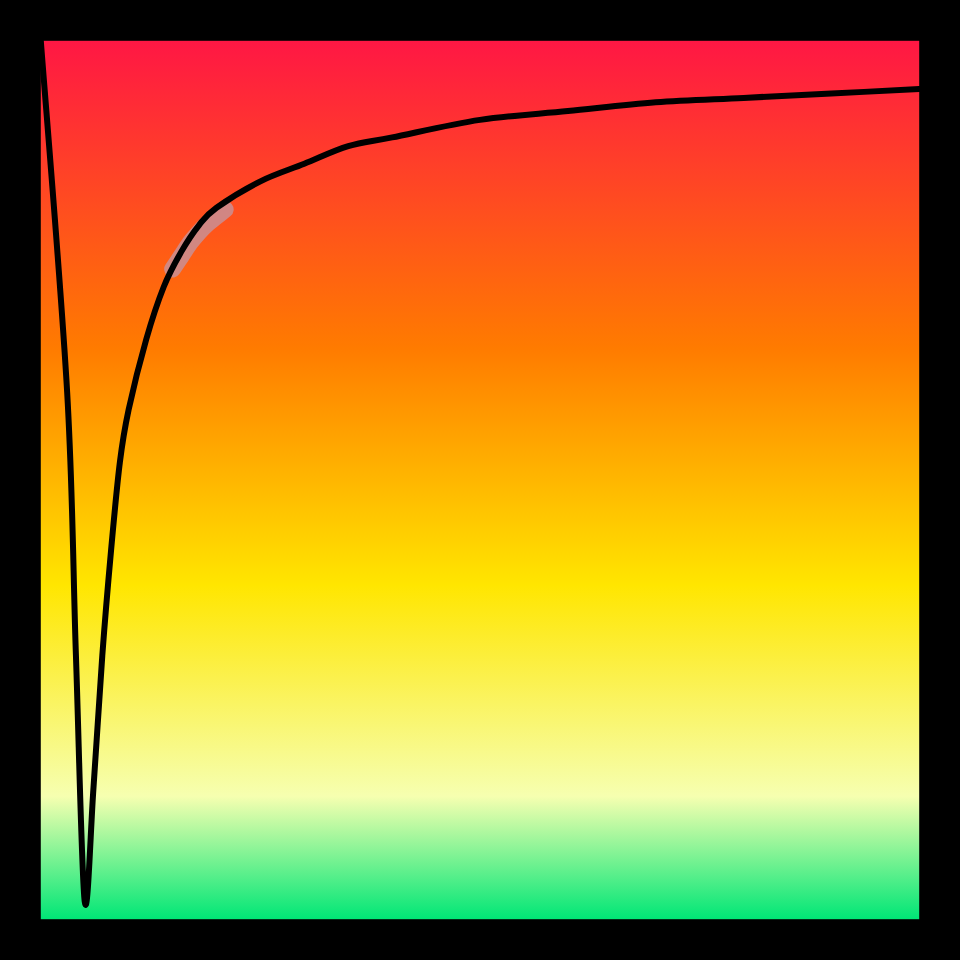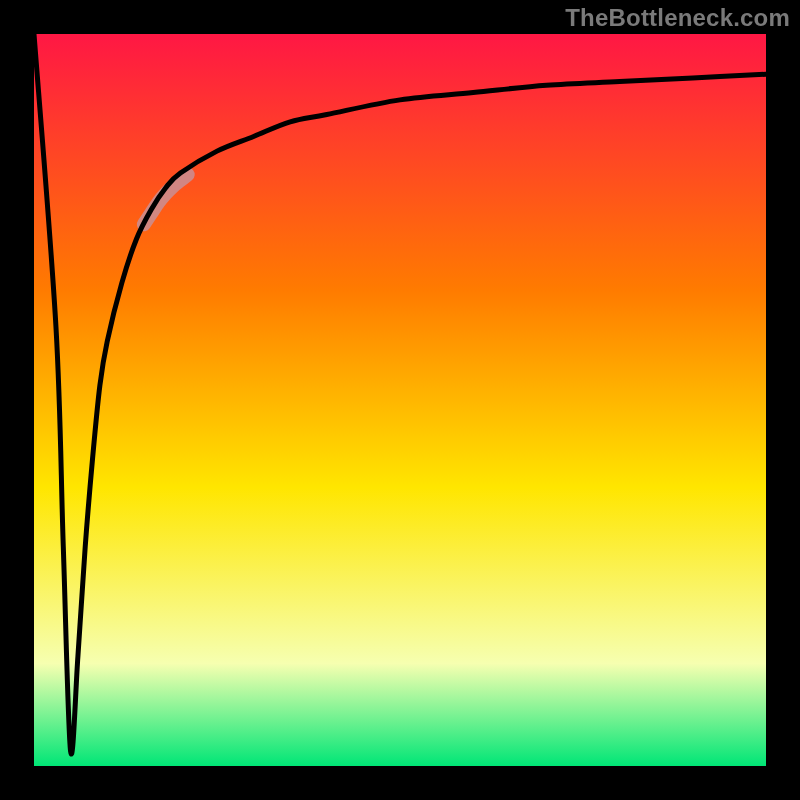--- a/index.html
+++ b/index.html
@@ -30,21 +30,20 @@
     position: absolute;
     top: 0;
     left: 0;
   }
 </style>
 </head>
 <body>
 
 <div class="canvas-wrap">
 
-  <div class="watermark">TheBottleneck.com</div>
 
   <svg id="chart-svg" width="800" height="800" viewBox="0 0 800 800">
     <defs>
       <linearGradient id="heat" x1="0" y1="0" x2="0" y2="1">
         <stop id="g0" offset="0%" stop-color="#ff1744"></stop>
         <stop id="g1" offset="35%" stop-color="#ff7b00"></stop>
         <stop id="g2" offset="62%" stop-color="#ffe600"></stop>
         <stop id="g3" offset="86%" stop-color="#f6ffb0"></stop>
         <stop id="g4" offset="100%" stop-color="#00e676"></stop>
       </linearGradient>

